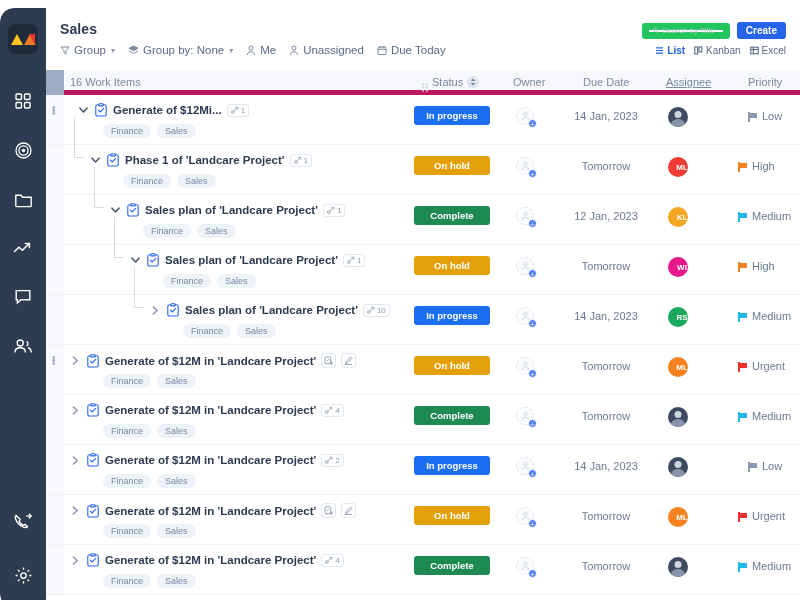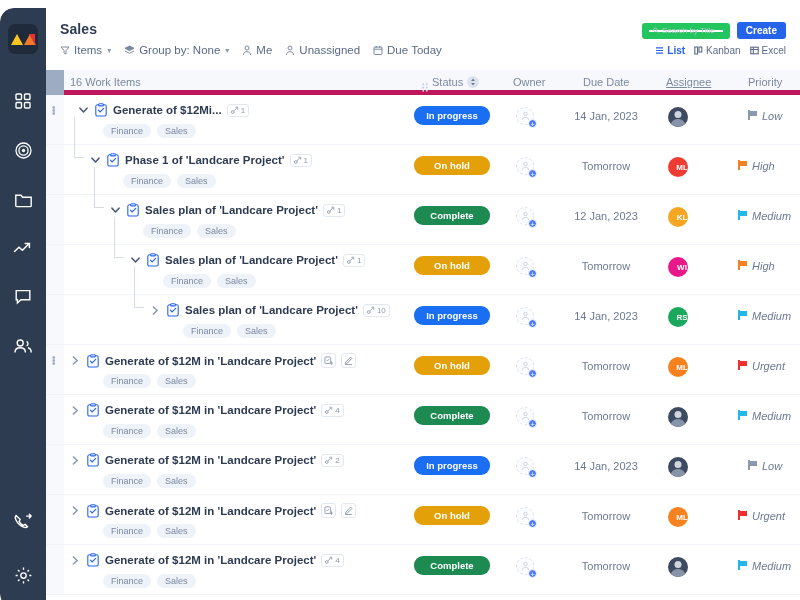--- a/index.html
+++ b/index.html
@@ -138,21 +138,21 @@
 
   
   .guide { position: absolute; border-left: 1px solid #d6dce6; }
   .guide-h { position: absolute; border-bottom: 1px solid #d6dce6; }
 
   
   .status-badge {
     position: absolute; top: 11px; left: 368px;
     min-width: 76px; text-align: center;
     color: #fff; font-size: 9.5px; font-weight: bold;
-    border-radius: 9px; padding: 4px 6px; cursor: pointer;
+    border-radius: 3px; padding: 4px 6px; cursor: pointer;
   }
   
   .owner-cell { position: absolute; left: 470px; top: 12px; width: 20px; height: 20px; cursor: pointer; }
   .owner-circle {
     width: 18px; height: 18px; border-radius: 50%;
     border: 1px dashed #d9e0ea; background: #fbfcfe;
     display: flex; align-items: center; justify-content: center;
   }
   .owner-plus {
     position: absolute; right: -1px; bottom: -1px;
@@ -173,21 +173,21 @@
   .avatar.photo { background: #3e4a5f; }
   .avatar.photo::before {
     content:""; position:absolute; left:50%; top:62%; transform:translateX(-50%);
     width: 15px; height: 13px; border-radius: 7px 7px 0 0; background: #8793a8;
   }
   .avatar.photo::after {
     content:""; position:absolute; left:50%; top:18%; transform:translateX(-50%);
     width: 7px; height: 7px; border-radius: 50%; background: #cfd6e0;
   }
   
-  .prio-cell { position: absolute; left: 692px; top: 15px; display: flex; align-items: flex-start; gap: 5px; font-style: italic; }
+  .prio-cell { position: absolute; left: 692px; top: 15px; display: flex; align-items: flex-end; gap: 5px; }
   .prio-label { font-size: 11px; color: #6b7a93; }
   .flag { width: 9px; height: 10px; position: relative; }
   .flag .pole { position:absolute; left:0; top:0; width:1.5px; height:10px; }
   .flag .cloth { position:absolute; left:1.5px; top:0.5px; width:7px; height:5px; }
 </style>
 </head>
 <body>
 
 <div id="app">
 
@@ -257,21 +257,21 @@
   <div id="main">
 
     <div id="header">
       <div id="page-title">Sales</div>
 
       <div id="toolbar">
         <div class="tb-item">
           <svg width="10" height="10" viewBox="0 0 10 10" fill="none" stroke="#7b89a1" stroke-width="1">
               <path d="M1 2h8L6 5.6V9L4 7.8V5.6z"></path>
             </svg>
-          <span>Items</span>
+          <span>Group</span>
           <span class="chev">▾</span>
         </div>
         <div class="tb-item">
           <svg width="11" height="11" viewBox="0 0 11 11" fill="none" stroke="#7b89a1" stroke-width="1">
               <path d="M5.5 1 10 3.3 5.5 5.6 1 3.3z" fill="#7b89a1"></path>
               <path d="M1 6l4.5 2.3L10 6"></path>
             </svg>
           <span>Group by: None</span>
           <span class="chev">▾</span>
         </div>

